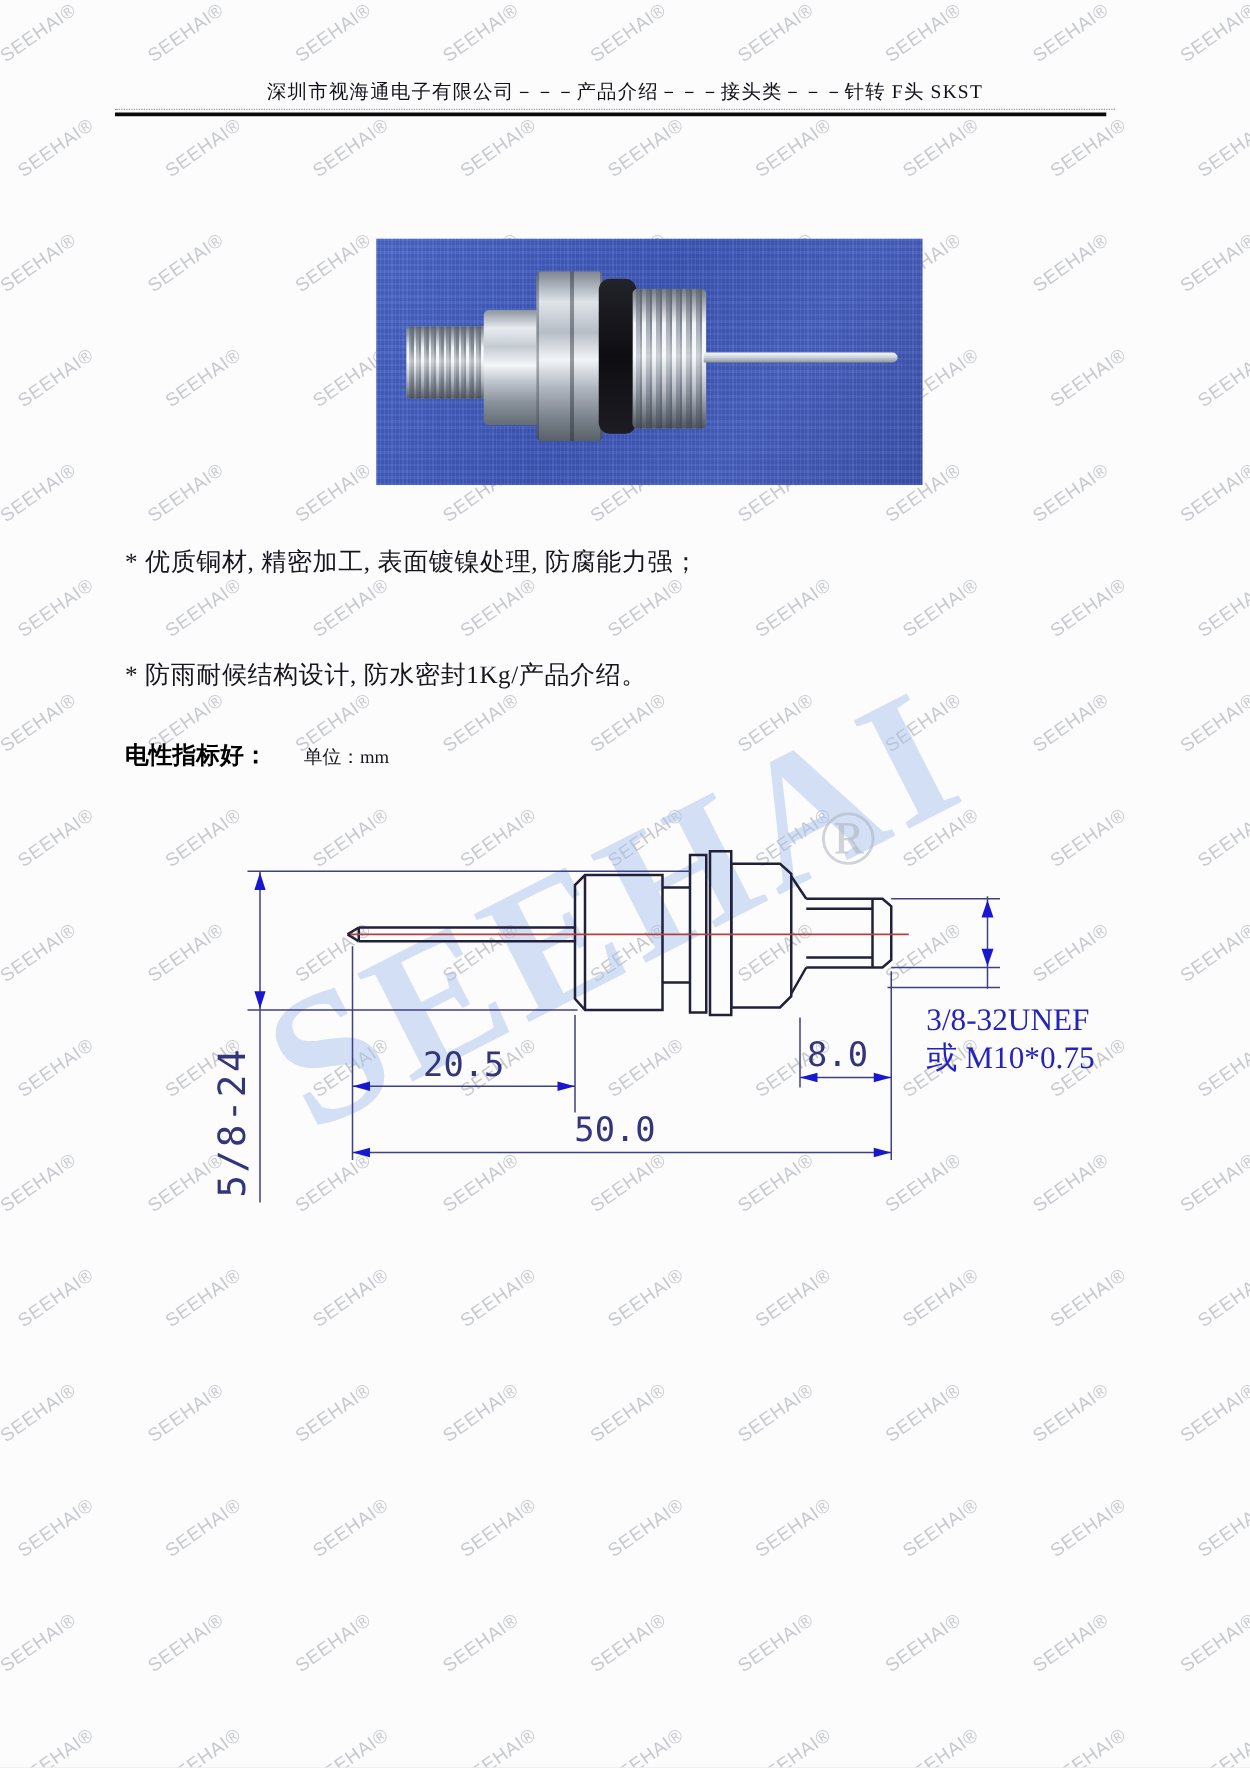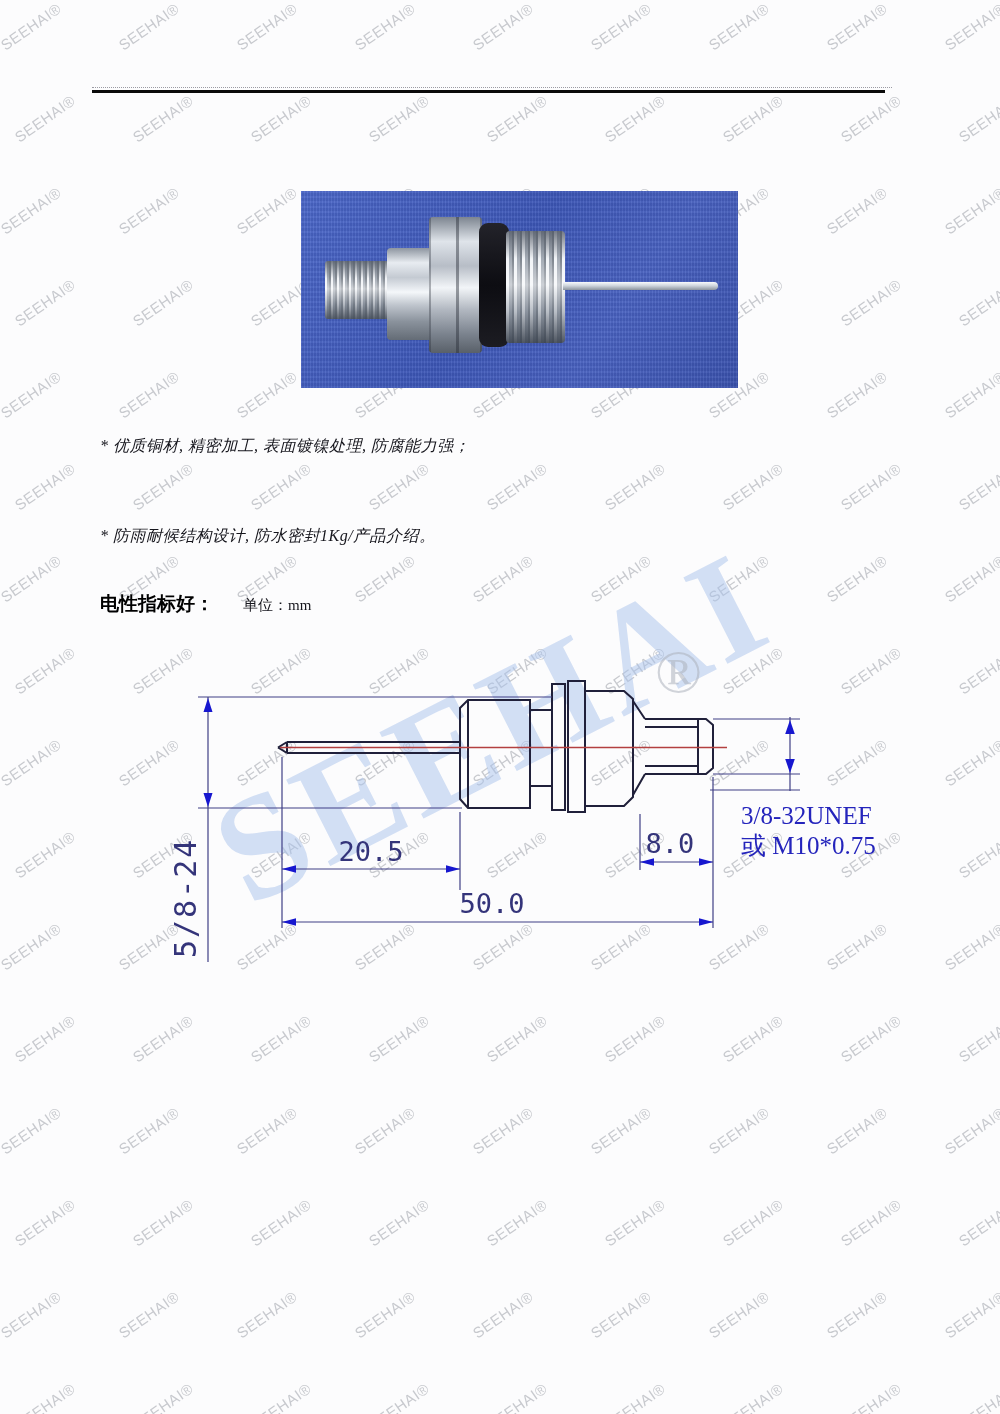--- a/index.html
+++ b/index.html
@@ -63,22 +63,22 @@
       repeating-linear-gradient(90deg,#f0f3f7 0 3px,#9aa2ad 3px 6px,#707883 6px 8px);
     border-radius:4px;
   }
   .c-pin{
     left:262px;top:91px;width:155px;height:8px;
     background:linear-gradient(180deg,#f8fafc 0%,#cfd6dd 45%,#8c949e 100%);
     border-radius:0 4px 4px 0;
   }
   
   .feature{
-    position:absolute;left:100px;width:560px;font-size:16px;color:#15151c;
-    letter-spacing:.5px;z-index:3;font-style:italic;
+    position:absolute;left:100px;width:560px;font-size:20px;color:#15151c;
+    letter-spacing:.5px;z-index:3;
   }
   
   .dim-heading{position:absolute;left:100px;top:591px;font-size:19px;font-weight:bold;color:#000;z-index:3;}
   .dim-unit{position:absolute;left:243px;top:596px;font-size:15px;color:#15151c;z-index:3;}
   
   .wm-big{
     position:absolute;left:225px;top:770px;width:600px;z-index:2;
     font-family:"Liberation Serif",serif;font-weight:bold;font-size:148px;
     color:rgba(168,193,236,.5);letter-spacing:6px;line-height:1;
     transform:rotate(-27deg);transform-origin:40px 80px;pointer-events:none;
@@ -237,20 +237,21 @@
       <span class="wm" style="left: 128px; top: 1398px;">SEEHAI®</span>
       <span class="wm" style="left: 246px; top: 1398px;">SEEHAI®</span>
       <span class="wm" style="left: 364px; top: 1398px;">SEEHAI®</span>
       <span class="wm" style="left: 482px; top: 1398px;">SEEHAI®</span>
       <span class="wm" style="left: 600px; top: 1398px;">SEEHAI®</span>
       <span class="wm" style="left: 718px; top: 1398px;">SEEHAI®</span>
       <span class="wm" style="left: 836px; top: 1398px;">SEEHAI®</span>
       <span class="wm" style="left: 954px; top: 1398px;">SEEHAI®</span>
     </div>
 
+  <div class="header-text">深圳市视海通电子有限公司－－－产品介绍－－－接头类－－－针转 F头  SKST</div>
   <div class="rule-dotted"></div>
   <div class="rule-thick"></div>
 
 
   <div class="photo">
     <div class="c-thread-l"></div>
     <div class="c-hex"></div>
     <div class="c-cyl"></div>
     <div class="c-oring"></div>
     <div class="c-thread-r"></div>

